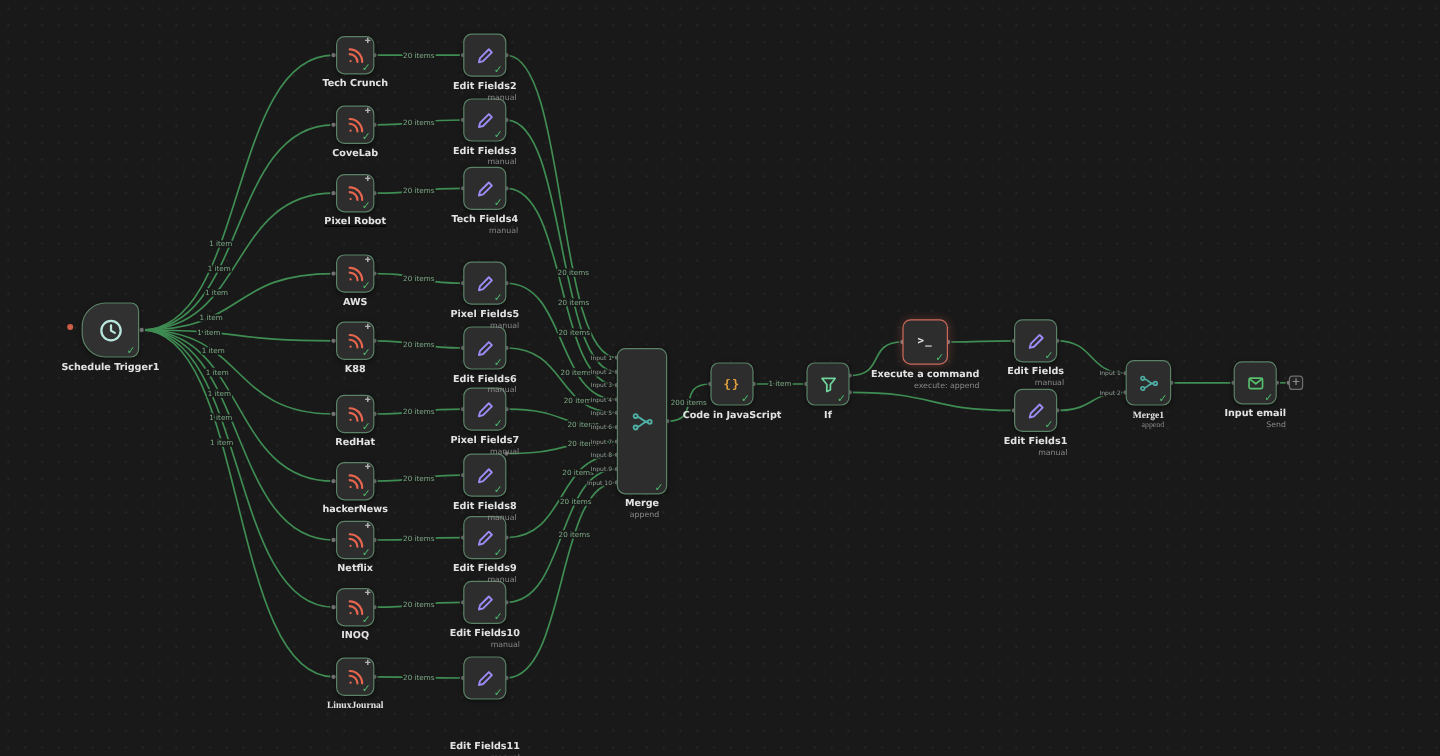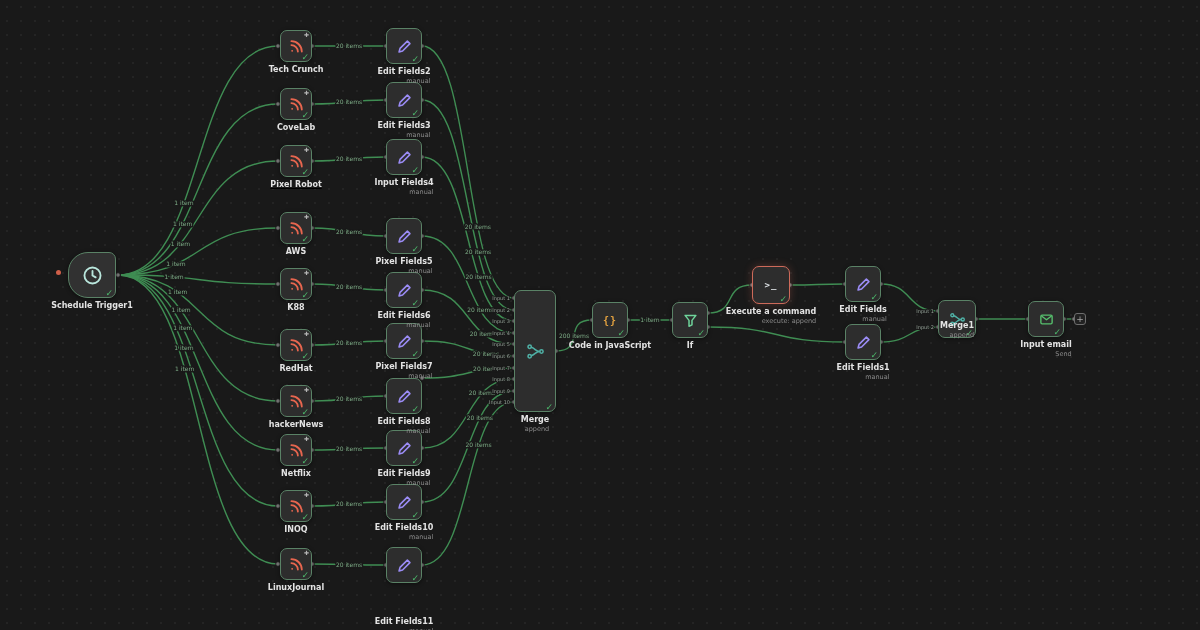--- a/index.html
+++ b/index.html
@@ -341,21 +341,21 @@
       <span class="icon">
         <svg viewBox="0 0 16 16" fill="none" stroke="#e8664f" stroke-width="1.7" stroke-linecap="round">
           <path d="M3.2 6.7a6.1 6.1 0 0 1 6.1 6.1"></path>
           <path d="M3.2 3A9.8 9.8 0 0 1 13 12.8"></path>
           <circle cx="3.9" cy="12.1" r="0.9" fill="#e8664f" stroke="none"></circle>
         </svg>
       </span>
       <span class="pin">✚</span>
       <span class="check" style="color: rgb(76, 187, 108);">✓</span>
     </div>
-    <div class="nlabel" style="left: 296px; top: 583px;">
+    <div class="nlabel" style="left: 296px; top: 583px; font-family: Liberation Serif, serif;">
       <div class="t">LinuxJournal</div>
     </div>
     <div class="node action" style="left: 386px; top: 28px; width: 36px; height: 36px; border-color: rgb(90, 130, 102);">
       <span class="icon">
         <svg viewBox="0 0 16 16" fill="none" stroke="#9b8cf5" stroke-width="1.5" stroke-linejoin="round" stroke-linecap="round">
           <path d="M10.7 2.9l2.4 2.4L6.2 12.2l-3.3.9.9-3.3z"></path>
         </svg>
       </span>
       <span class="check" style="color: rgb(76, 187, 108);">✓</span>
     </div>
@@ -377,21 +377,21 @@
     </div>
     <div class="node action" style="left: 386px; top: 139px; width: 36px; height: 36px; border-color: rgb(90, 130, 102);">
       <span class="icon">
         <svg viewBox="0 0 16 16" fill="none" stroke="#9b8cf5" stroke-width="1.5" stroke-linejoin="round" stroke-linecap="round">
           <path d="M10.7 2.9l2.4 2.4L6.2 12.2l-3.3.9.9-3.3z"></path>
         </svg>
       </span>
       <span class="check" style="color: rgb(76, 187, 108);">✓</span>
     </div>
     <div class="nlabel" style="left: 404px; top: 178px;">
-      <div class="t">Input Fields4</div>
+      <div class="t">Tech Fields4</div>
       <div class="s">manual</div>
     </div>
     <div class="node action" style="left: 386px; top: 218px; width: 36px; height: 36px; border-color: rgb(90, 130, 102);">
       <span class="icon">
         <svg viewBox="0 0 16 16" fill="none" stroke="#9b8cf5" stroke-width="1.5" stroke-linejoin="round" stroke-linecap="round">
           <path d="M10.7 2.9l2.4 2.4L6.2 12.2l-3.3.9.9-3.3z"></path>
         </svg>
       </span>
       <span class="check" style="color: rgb(76, 187, 108);">✓</span>
     </div>
@@ -544,21 +544,21 @@
       <span class="icon">
         <svg viewBox="0 0 16 16" fill="none" stroke="#4fb0a5" stroke-width="1.3" stroke-linecap="round">
           <circle cx="3.1" cy="4" r="1.4"></circle>
           <circle cx="3.1" cy="12" r="1.4"></circle>
           <circle cx="13" cy="8" r="1.4"></circle>
           <path d="M4.6 4.5C8 5.5 8 8 11.5 8M4.6 11.5C8 10.5 8 8 11.5 8"></path>
         </svg>
       </span>
       <span class="check" style="color: rgb(76, 187, 108);">✓</span>
     </div>
-    <div class="nlabel" style="left: 957px; top: 321px;">
+    <div class="nlabel" style="left: 957px; top: 341px; font-family: Liberation Serif, serif;">
       <div class="t">Merge1</div>
       <div class="s">append</div>
     </div>
     <div class="node action" style="left: 1028px; top: 301px; width: 36px; height: 36px; border-color: rgb(90, 130, 102);">
       <span class="icon">
         <svg viewBox="0 0 16 16" fill="none" stroke="#57c06d" stroke-width="1.3" stroke-linejoin="round">
           <rect x="2.7" y="3.9" width="10.6" height="8.2" rx="1.2"></rect>
           <path d="M3.3 4.7L8 8.3l4.7-3.6"></path>
         </svg>
       </span>

